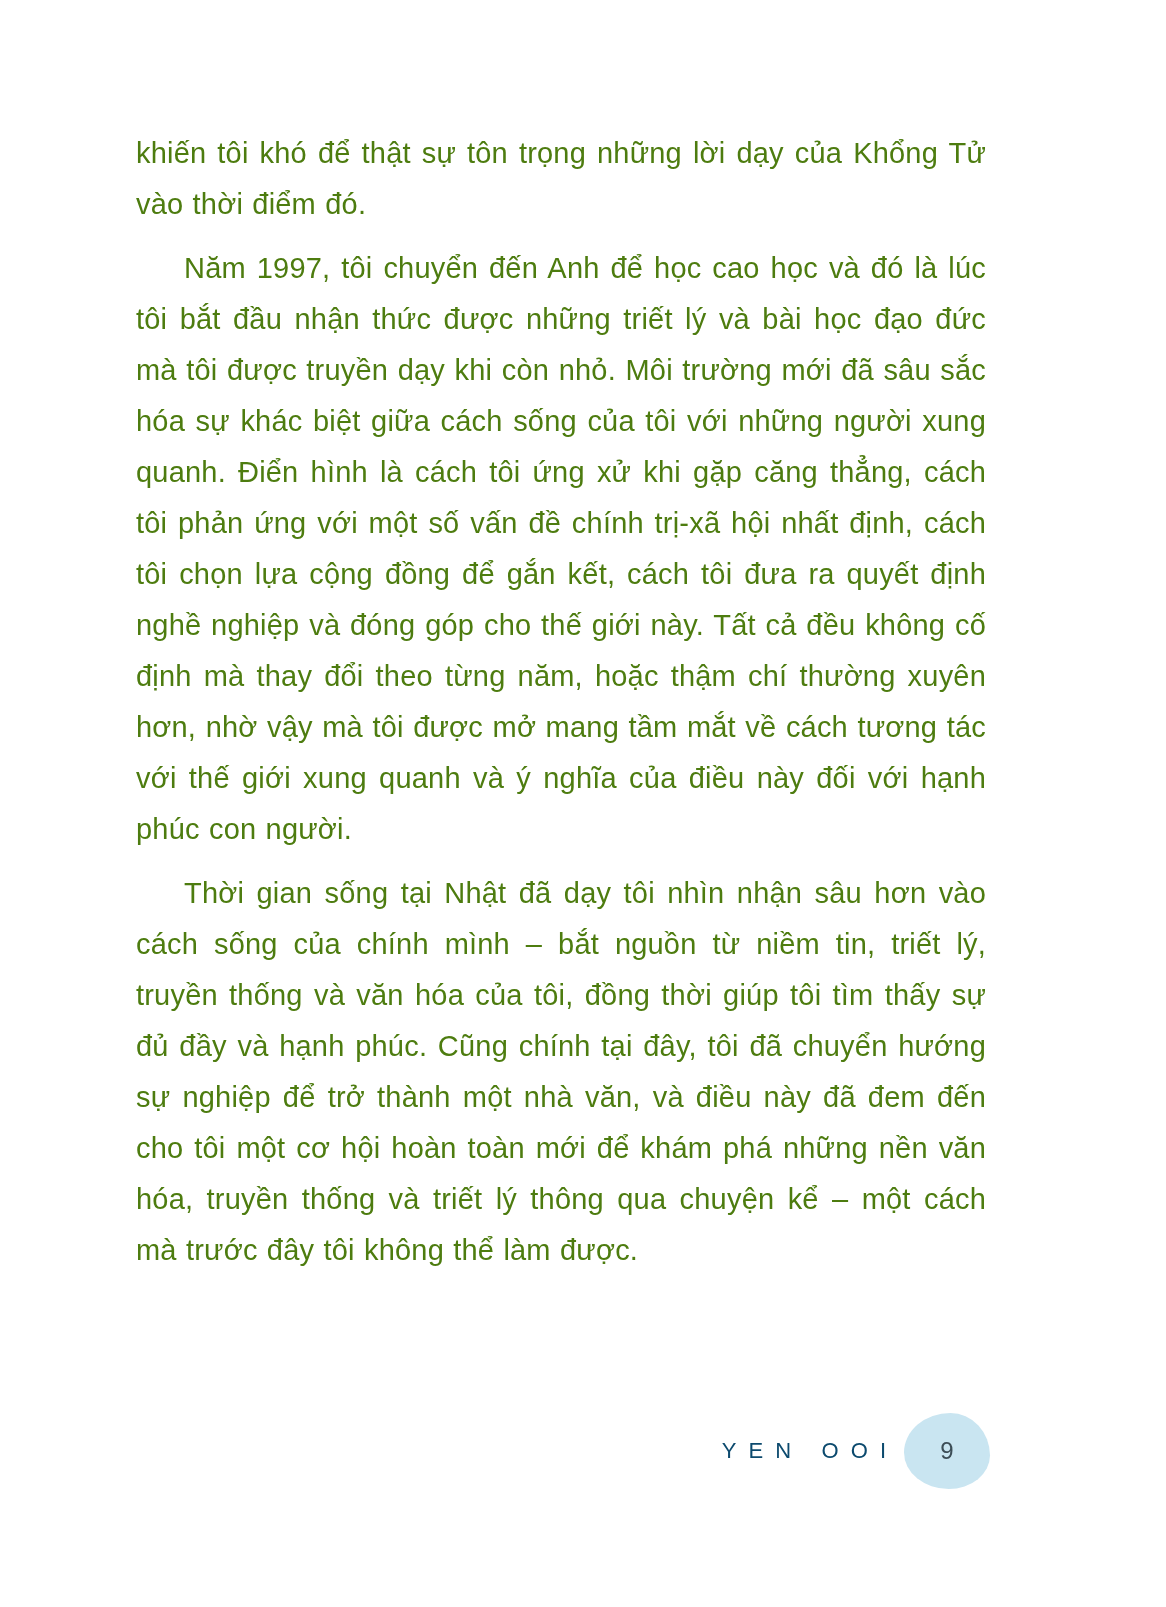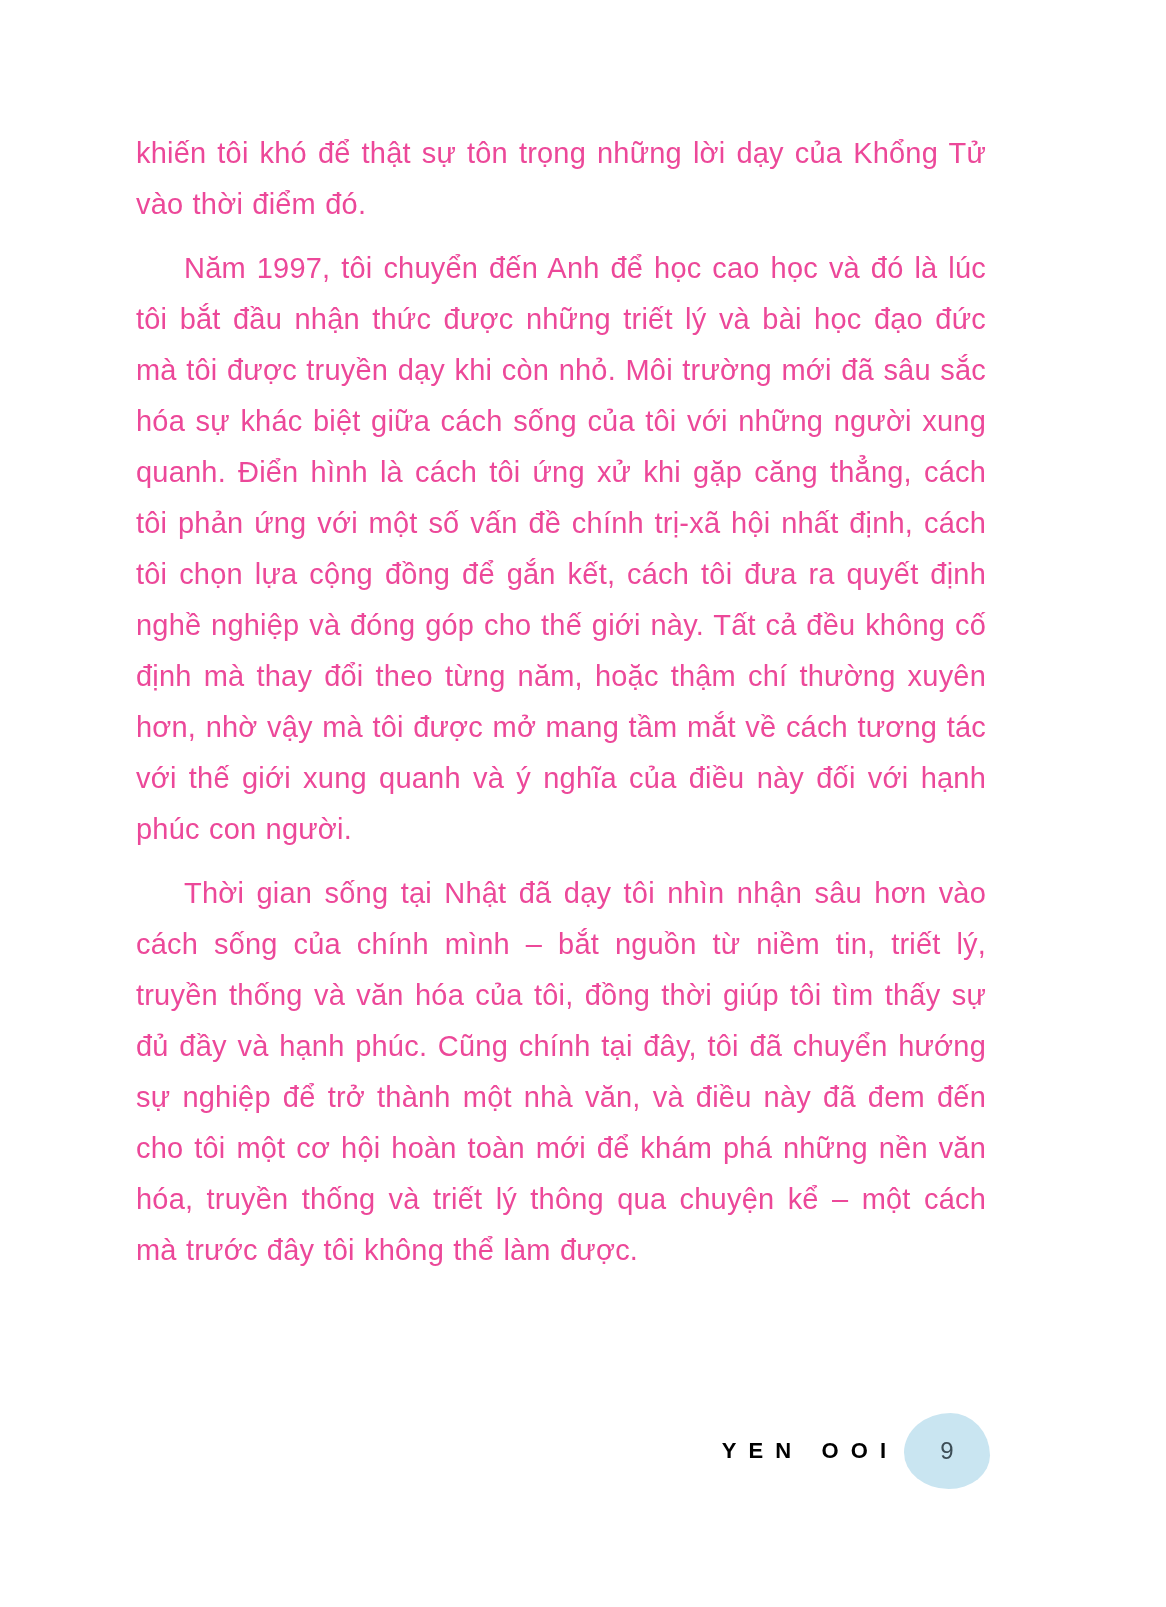--- a/index.html
+++ b/index.html
@@ -13,21 +13,21 @@
     width: 1166px;
     height: 1607px;
     background: #ffffff;
     overflow: hidden;
   }
   .text-block {
     position: absolute;
     top: 128px;
     left: 136px;
     right: 180px;
-    color: #ec4899;
+    color: #4d7c0f;
     font-size: 29px;
     line-height: 51px;
     text-align: justify;
     letter-spacing: 0.2px;
     word-spacing: 1px;
   }
   .para {
     text-indent: 48px;
     margin-bottom: 13px;
   }
@@ -36,23 +36,23 @@
   }
   .page-footer {
     position: absolute;
     right: 176px;
     bottom: 118px;
     display: flex;
     align-items: center;
     gap: 18px;
   }
   .author {
-    color: #000000;
+    color: #0c4a6e;
     font-size: 22px;
-    font-weight: bold;
+    font-weight: normal;
     letter-spacing: 0.55em;
     margin-right: -0.55em; 
     white-space: nowrap;
   }
   .page-badge {
     width: 86px;
     height: 76px;
     background: #c9e5f1;
     border-radius: 54% 46% 48% 52% / 52% 56% 44% 48%;
     display: flex;

